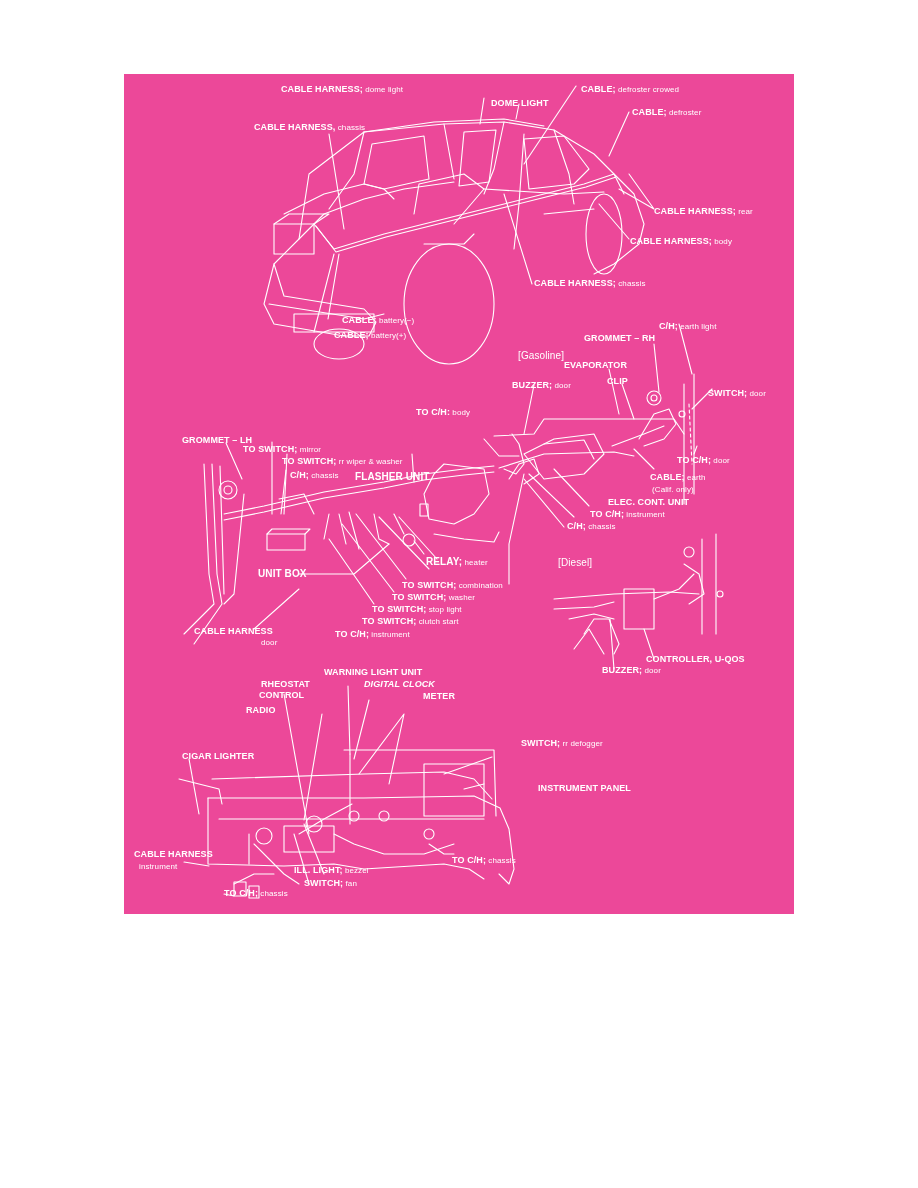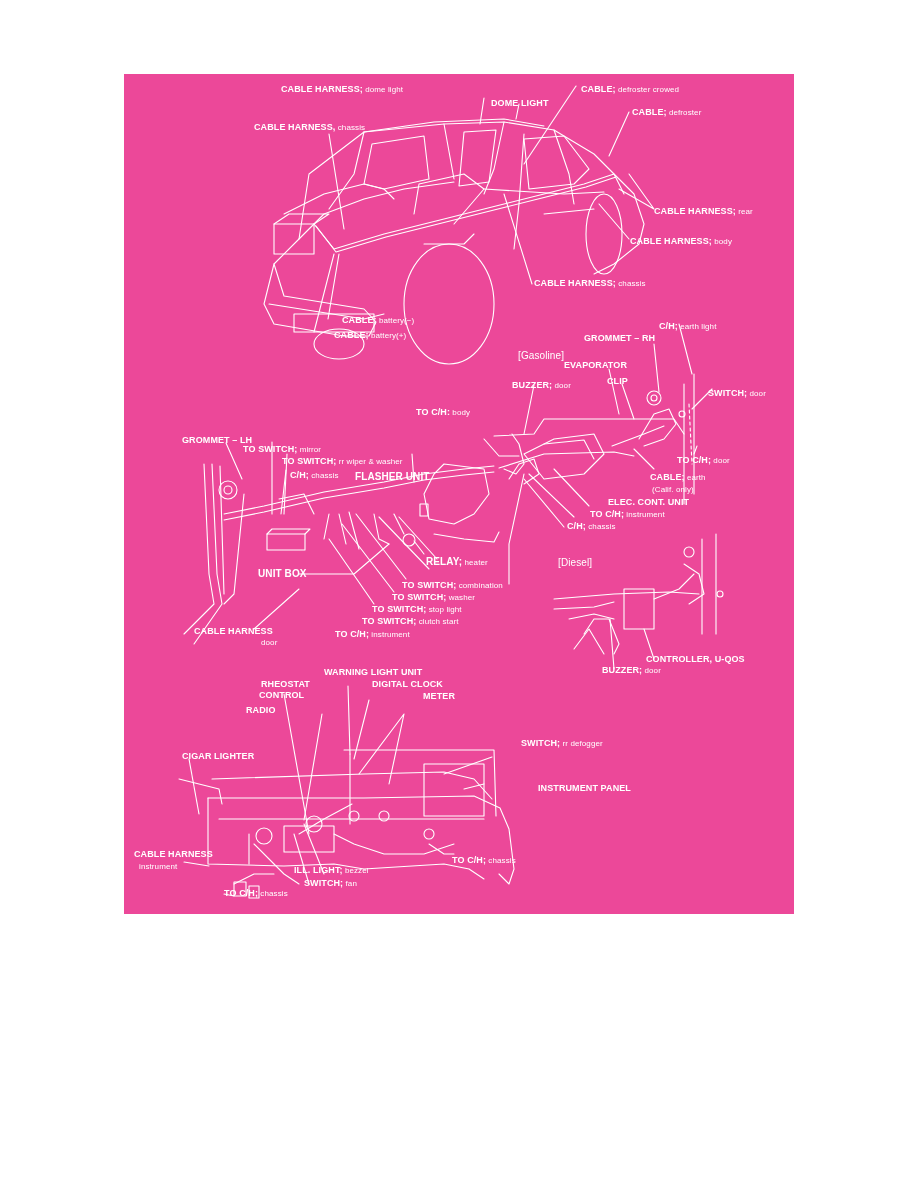--- a/index.html
+++ b/index.html
@@ -226,21 +226,21 @@
   <div class="lbl" style="left:70px;top:552px;"><span>CABLE HARNESS</span></div>
   <div class="lbl" style="left:137px;top:563px;"><span class="sub">door</span></div>
 
   <div class="lbl big" style="left:434px;top:484px;font-weight:normal;"><span>[Diesel]</span></div>
   <div class="lbl" style="left:522px;top:580px;"><span>CONTROLLER, U-QOS</span></div>
   <div class="lbl" style="left:478px;top:591px;"><span>BUZZER;</span><span class="sub"> door</span></div>
 
   <div class="lbl" style="left:200px;top:593px;"><span>WARNING LIGHT UNIT</span></div>
   <div class="lbl" style="left:137px;top:605px;"><span>RHEOSTAT</span></div>
   <div class="lbl" style="left:135px;top:616px;"><span>CONTROL</span></div>
-  <div class="lbl" style="left:248px;top:605px;"><span>DIGITAL CLOCK</span></div>
+  <div class="lbl" style="left:240px;top:605px;font-style:italic;"><span>DIGITAL CLOCK</span></div>
   <div class="lbl" style="left:299px;top:617px;"><span>METER</span></div>
   <div class="lbl" style="left:122px;top:631px;"><span>RADIO</span></div>
   <div class="lbl" style="left:397px;top:664px;"><span>SWITCH;</span><span class="sub"> rr defogger</span></div>
   <div class="lbl" style="left:58px;top:677px;"><span>CIGAR LIGHTER</span></div>
   <div class="lbl" style="left:414px;top:709px;"><span>INSTRUMENT PANEL</span></div>
   <div class="lbl" style="left:10px;top:775px;"><span>CABLE HARNESS</span></div>
   <div class="lbl" style="left:15px;top:787px;"><span class="sub">instrument</span></div>
   <div class="lbl" style="left:170px;top:791px;"><span>ILL. LIGHT;</span><span class="sub"> bezzel</span></div>
   <div class="lbl" style="left:328px;top:781px;"><span>TO C/H;</span><span class="sub"> chassis</span></div>
   <div class="lbl" style="left:180px;top:804px;"><span>SWITCH;</span><span class="sub"> fan</span></div>

